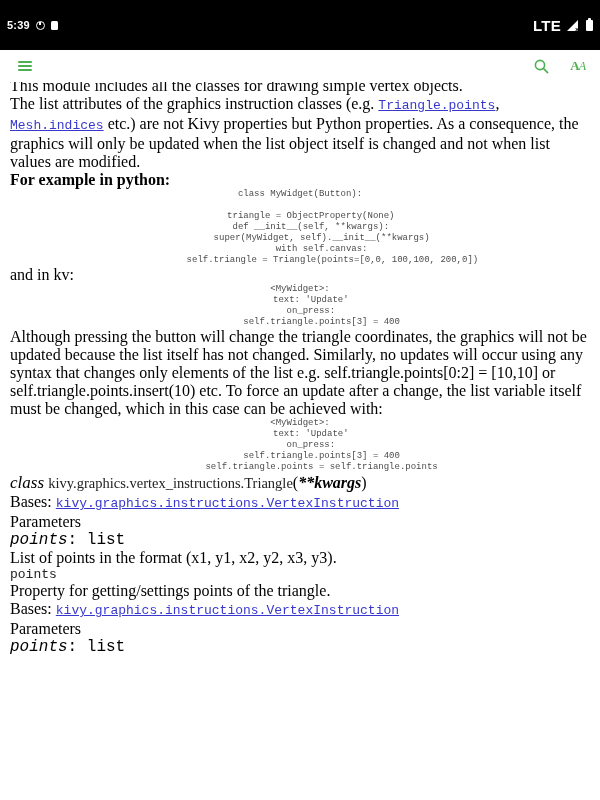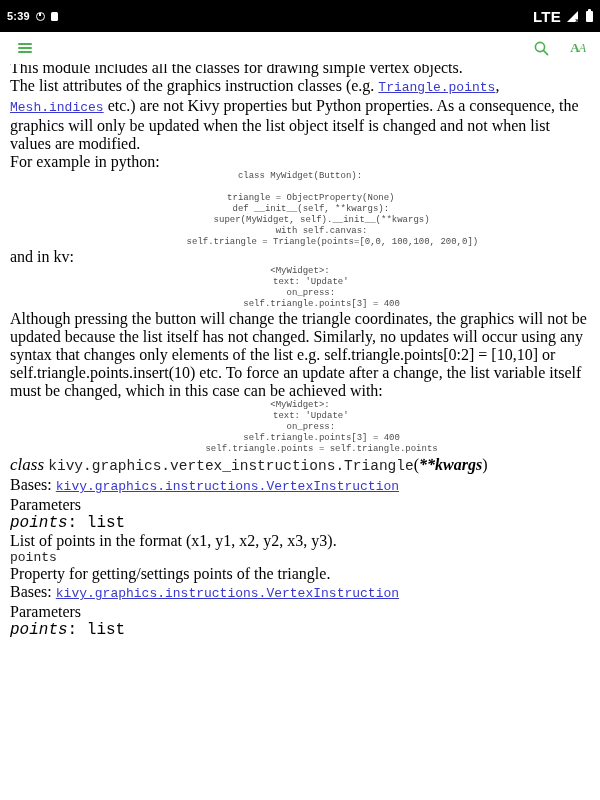--- a/index.html
+++ b/index.html
@@ -4,21 +4,21 @@
 <style>
   html,body{margin:0;padding:0;}
   body{
     width:600px;height:800px;overflow:hidden;background:#fff;
     font-family:"Liberation Serif", serif;color:#000;position:relative;
   }
   
   .statusbar{
     height:16px;background:#000;color:#fff;
     display:flex;align-items:center;justify-content:space-between;
-    padding:8px 7px;font-family:"Liberation Sans", sans-serif;font-size:11px;
+    padding:17px 7px;font-family:"Liberation Sans", sans-serif;font-size:11px;
   }
   .sb-left,.sb-right{display:flex;align-items:center;gap:6px;}
   .sb-time{font-weight:bold;letter-spacing:.2px;}
   .ic-ring{
     width:9px;height:9px;border:1.4px solid #fff;border-radius:50%;
     box-sizing:border-box;position:relative;display:inline-block;
   }
   .ic-ring::after{
     content:"";position:absolute;left:2.4px;top:.5px;width:1.4px;height:3.4px;background:#fff;
   }
@@ -56,36 +56,36 @@
   .fonticon .a2{font-size:12px;font-style:italic;margin-left:-1px;}
   
   :root{--green:#4caf50;--link:#3838cf;--code:#4d4d4d;}
   .content{
     padding:0 10px;height:752px;overflow:hidden;
     font-size:16px;line-height:18px;
   }
   .content p{margin:0;}
   #intro{margin-top:-5px;}
   h2{font-size:20px;line-height:22px;margin:17px 0 10px 0;font-family:"Liberation Serif",serif;}
-  .mt10{margin-top:10px;} .mt16{margin-top:16px;} .mt8{margin-top:8px;}
+  .mt10{margin-top:10px;} .mt16{margin-top:16px;font-weight:bold;} .mt8{margin-top:8px;}
   .mt4{margin-top:4px;} .mt6{margin-top:6px;} .mt13{margin-top:13px;}
   .mt7{margin-top:7px;} .mt12{margin-top:12px;} .mt9{margin-top:9px;} .mt11{margin-top:11px;}
   pre.code{
     margin:0;font-family:"Liberation Mono", monospace;font-size:9px;line-height:11px;
     color:var(--code);white-space:pre;text-align:center;
   }
   .ilink{
     color:var(--link);font-family:"Liberation Mono",monospace;font-size:13px;
     text-decoration:underline;cursor:pointer;
   }
   .mono{font-family:"Liberation Mono",monospace;font-size:13px;}
   .it{font-style:italic;}
   .bi{font-style:italic;font-weight:bold;}
   .sig{font-size:16px;line-height:20px;}
-  .sig .mono{font-size:14.5px;color:#222;}
+  .sig .mono{font-size:14.5px;color:#222;font-family:Liberation Serif, serif;}
   .sig .it{font-size:17px;}
   .dl-1{margin-left:18px;}
   .dl-2{margin-left:40px;font-family:Liberation Mono, monospace;}
   .dl-3{margin-left:67px;}
   .dl-2b{margin-left:47px;}
   .propname{font-family:"Liberation Mono",monospace;font-size:13px;line-height:15px;color:#222;}
 </style>
 </head>
 <body>
 

